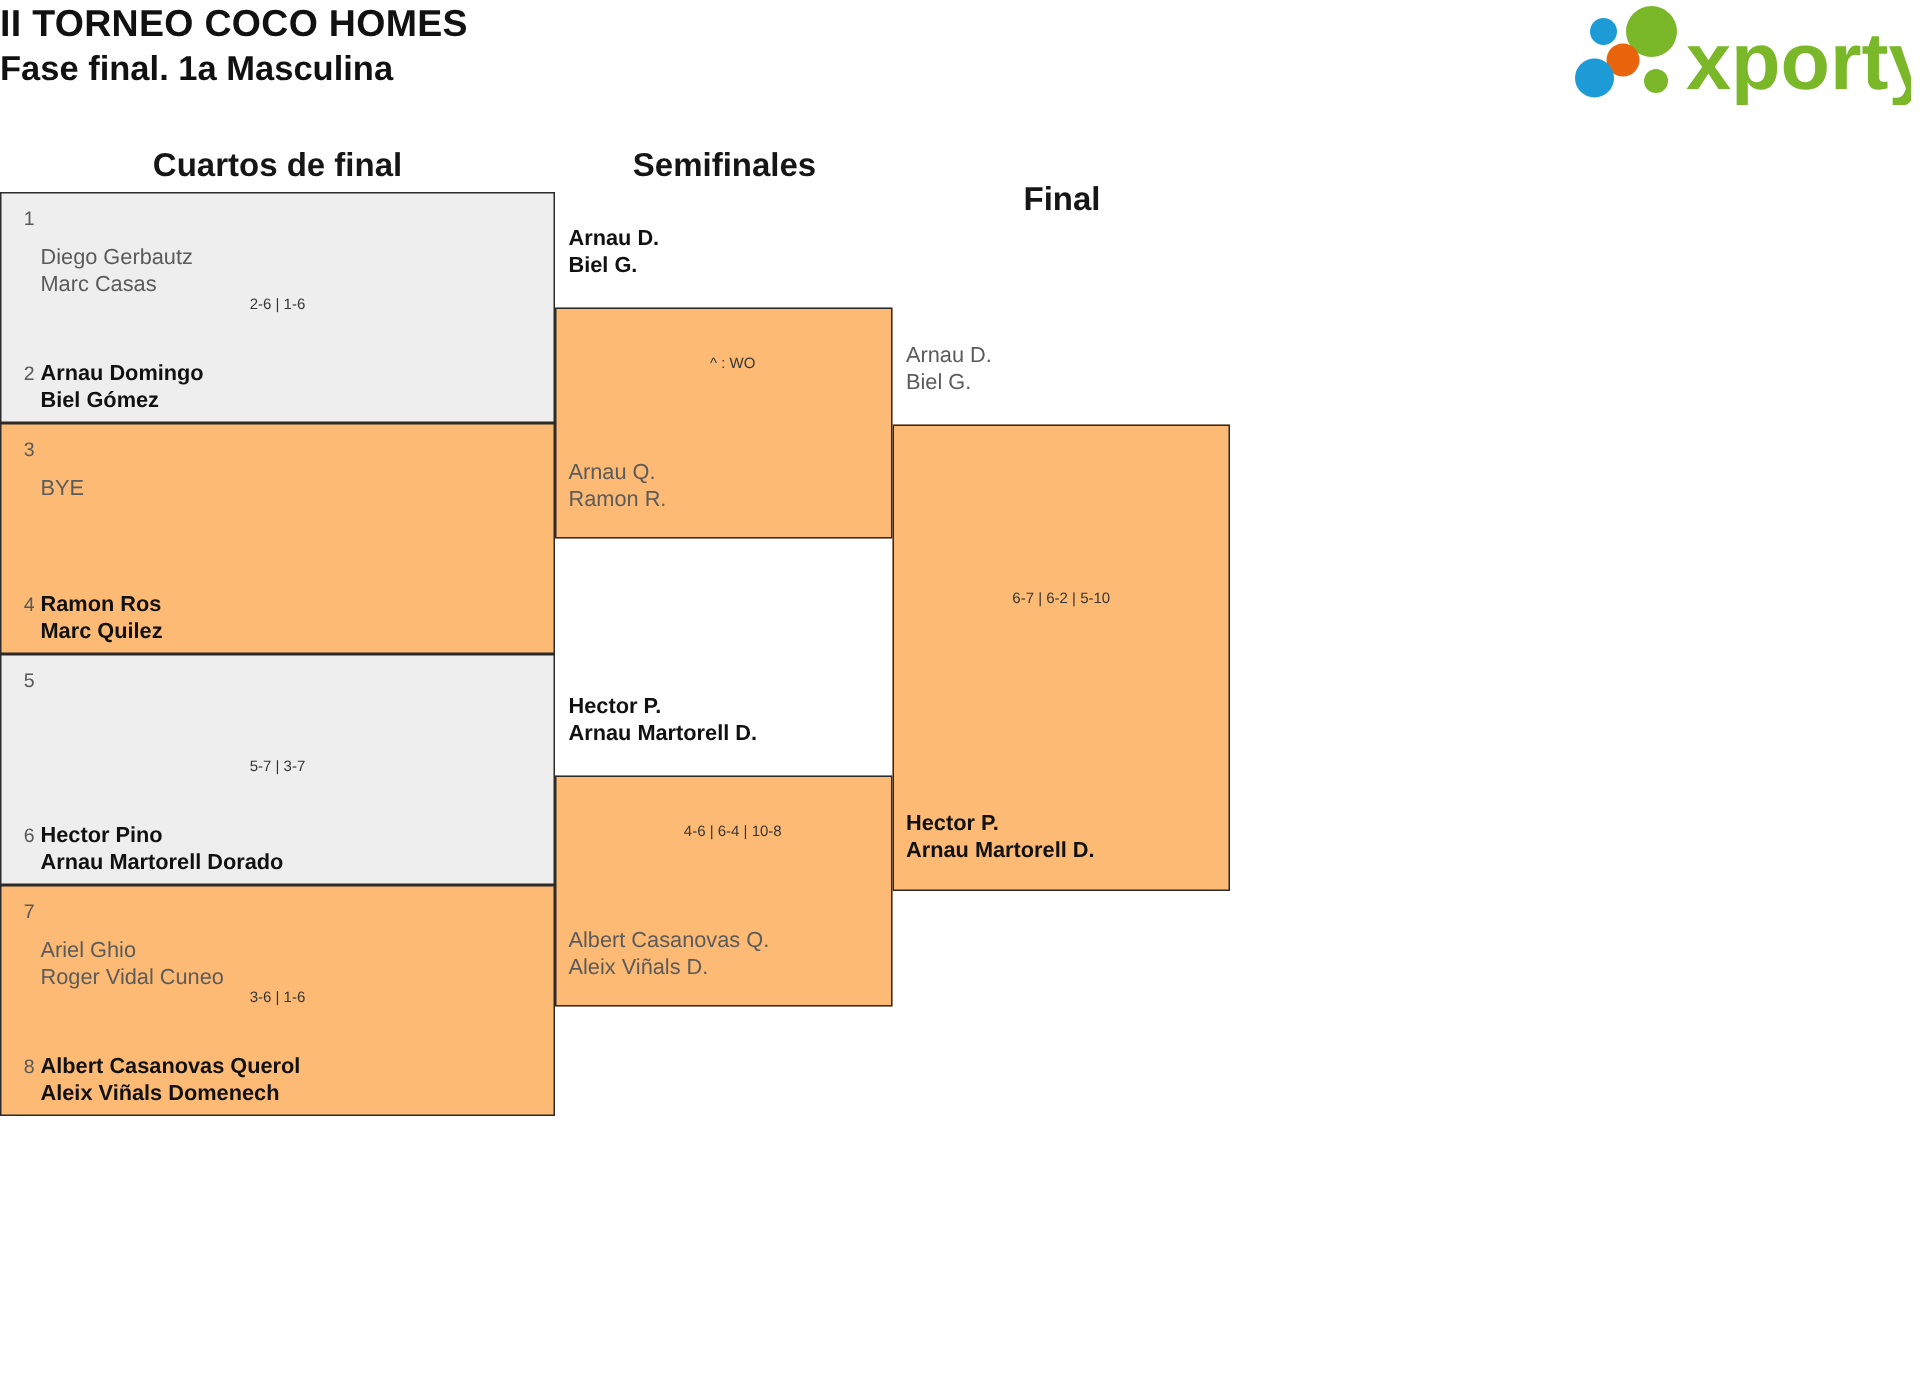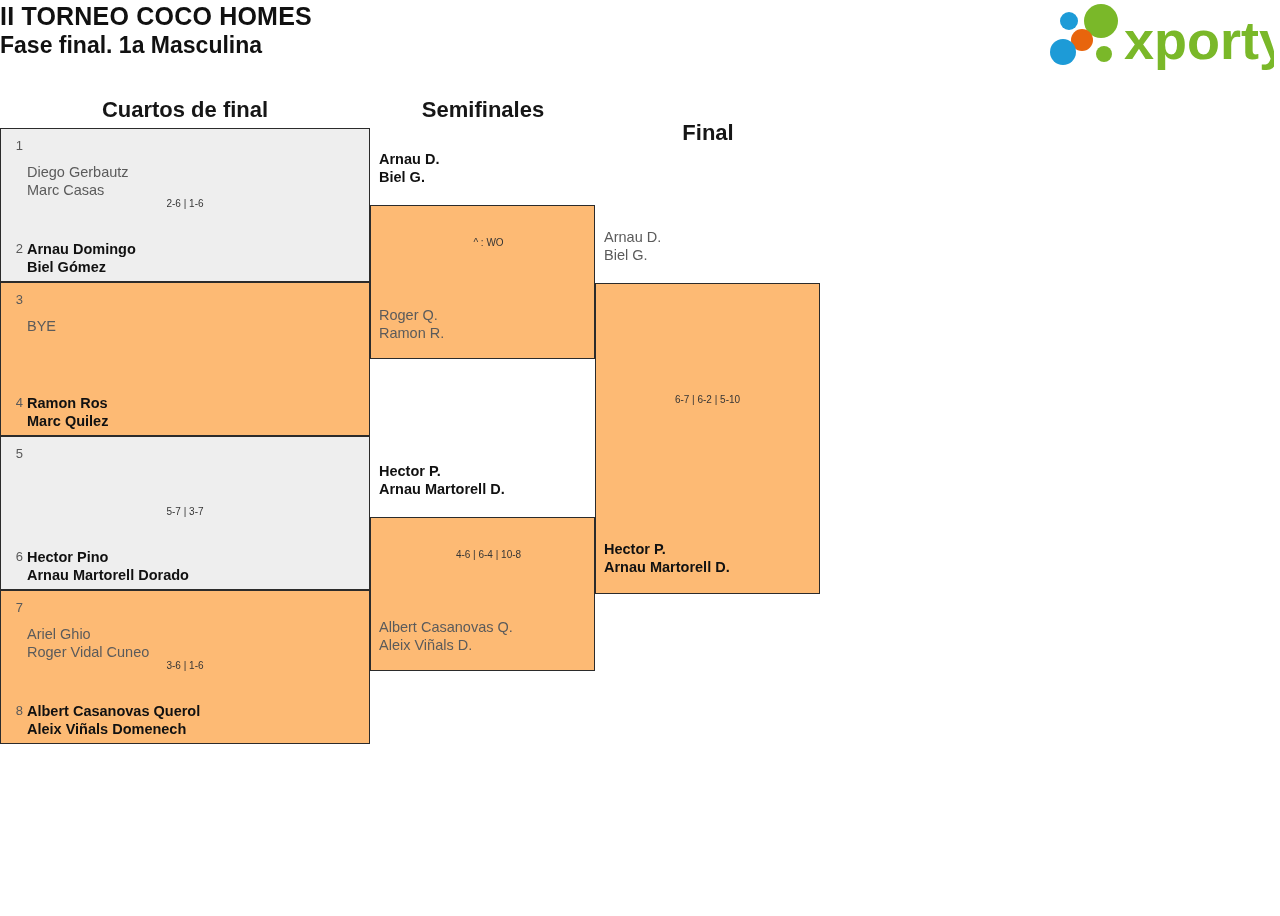--- a/index.html
+++ b/index.html
@@ -240,21 +240,21 @@
     </div>
   </div>
 
   <div class="match r2 s1">
     <div class="advancer adv-top winner">
       <span class="p">Arnau D.</span>
       <span class="p">Biel G.</span>
     </div>
     <div class="score">^ : WO</div>
     <div class="advancer adv-bottom loser">
-      <span class="p">Roger Q.</span>
+      <span class="p">Arnau Q.</span>
       <span class="p">Ramon R.</span>
     </div>
   </div>
 
   <div class="match r2 s2">
     <div class="advancer adv-top winner">
       <span class="p">Hector P.</span>
       <span class="p">Arnau Martorell D.</span>
     </div>
     <div class="score">4-6 | 6-4 | 10-8</div>

